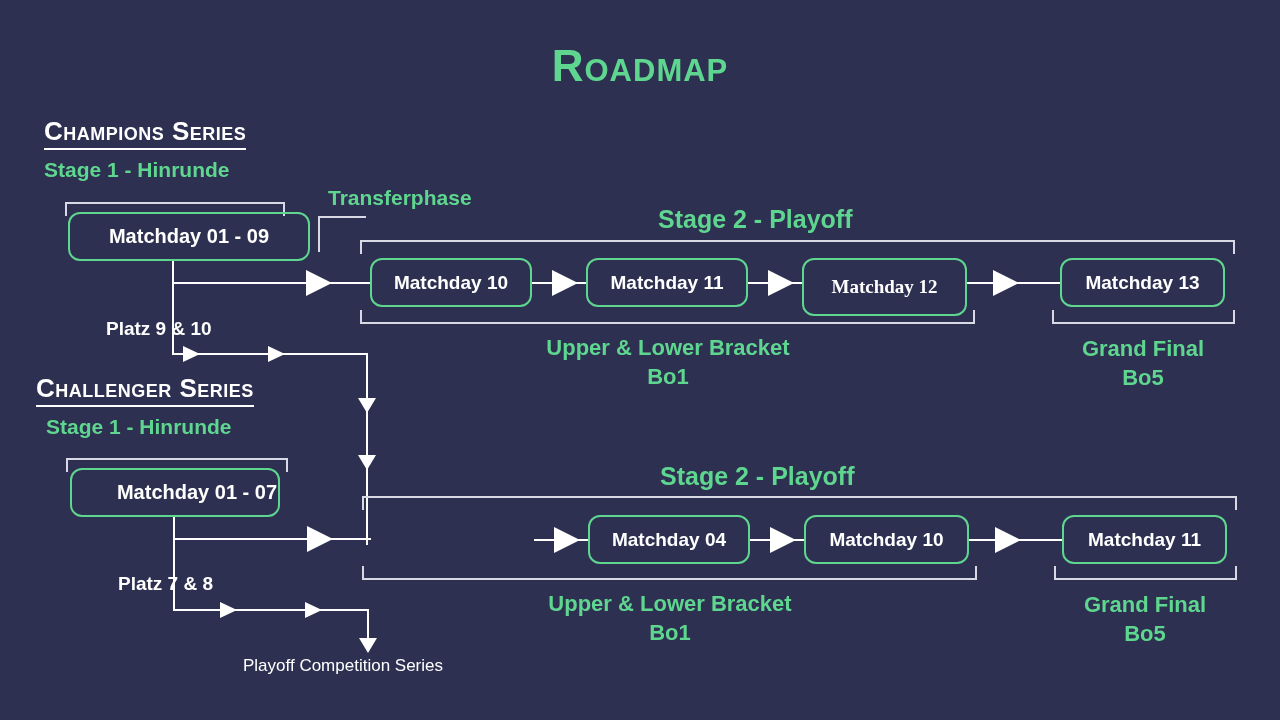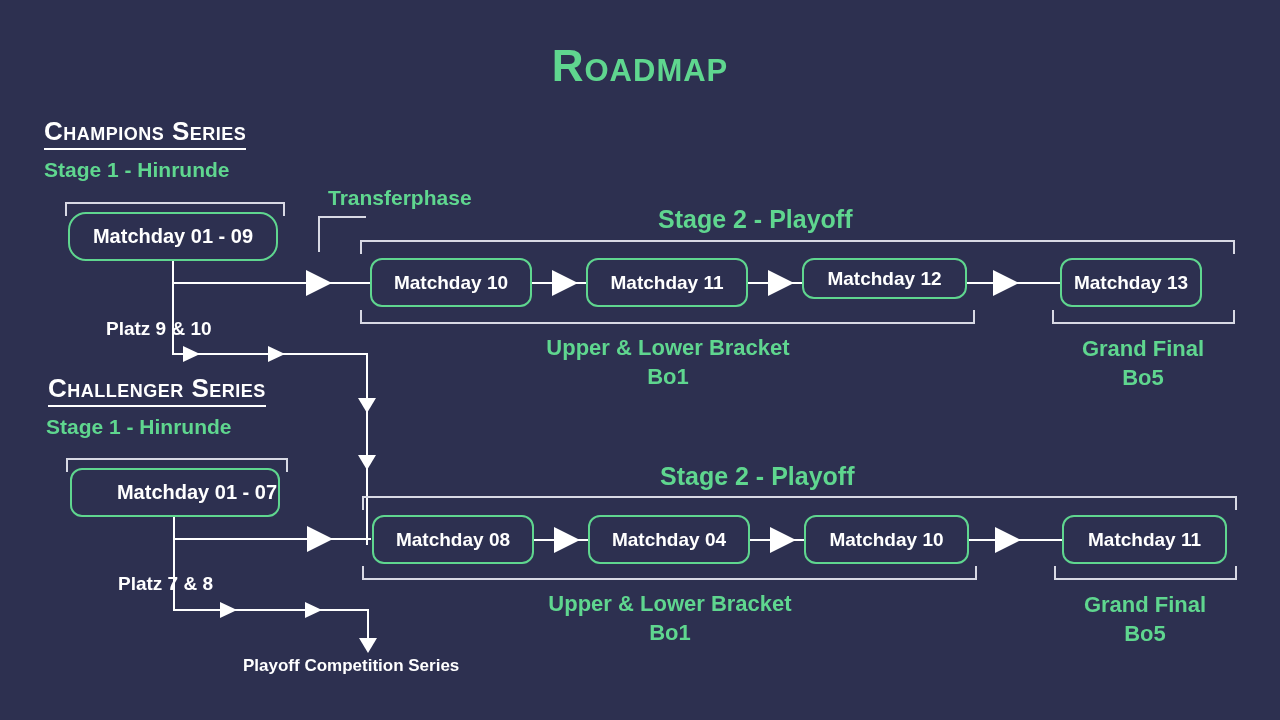--- a/index.html
+++ b/index.html
@@ -38,21 +38,21 @@
     color:#5fd68f;font-size:21px;font-weight:bold;white-space:nowrap;text-align:right;
   }
   .platz{
     color:#ffffff;font-size:19px;font-weight:bold;white-space:nowrap;margin-top:15px;
   }
   .caption{
     color:#5fd68f;font-size:22px;font-weight:bold;text-align:center;
     line-height:1.32;white-space:nowrap;
   }
   .pcs{
-    color:#ffffff;font-size:17px;font-weight:bold;white-space:nowrap;
+    color:#ffffff;font-size:17px;font-weight:normal;white-space:nowrap;
   }
 
   
   .md-box{
     border:2px solid #5fd68f;border-radius:12px;
     color:#ffffff;font-size:19px;font-weight:bold;
     display:flex;align-items:center;justify-content:center;
     box-sizing:border-box;white-space:nowrap;background:transparent;
   }
   .md-box.wide{font-size:20px;}
@@ -106,21 +106,21 @@
 
   <div class="abs title">Roadmap</div>
 
   <div class="abs" style="left:44px;top:117px;">
     <span class="series-head">Champions Series</span>
   </div>
   <div class="abs stage-sub" style="left:44px;top:158px;">Stage 1 - Hinrunde</div>
 
   <div class="abs bracket-down" style="left:65px;top:202px;width:220px;height:14px;"></div>
 
-  <div class="abs md-box wide" style="left:68px;top:212px;width:210px;height:49px;border-radius:18px;">Matchday 01 - 09</div>
+  <div class="abs md-box wide" style="left:68px;top:212px;width:242px;height:49px;">Matchday 01 - 09</div>
 
   <div class="abs vline-w" style="left:172px;top:261px;height:22px;"></div>
   <div class="abs hline-w" style="left:172px;top:282px;width:140px;"></div>
   <div class="abs arrow-big" style="left:306px;top:270px;"></div>
   <div class="abs hline-w" style="left:330px;top:282px;width:40px;"></div>
 
   <div class="abs platz" style="left:106px;top:303px;">Platz 9 &amp; 10</div>
 
   <div class="abs vline-w" style="left:172px;top:282px;height:72px;"></div>
   <div class="abs hline-w" style="left:172px;top:353px;width:196px;"></div>
@@ -145,37 +145,37 @@
   <div class="abs md-box" style="left:370px;top:258px;width:162px;height:49px;">Matchday 10</div>
   <div class="abs hline-w" style="left:532px;top:282px;width:22px;"></div>
   <div class="abs arrow-big" style="left:552px;top:270px;"></div>
   <div class="abs hline-w" style="left:576px;top:282px;width:10px;"></div>
 
   <div class="abs md-box" style="left:586px;top:258px;width:162px;height:49px;">Matchday 11</div>
   <div class="abs hline-w" style="left:748px;top:282px;width:22px;"></div>
   <div class="abs arrow-big" style="left:768px;top:270px;"></div>
   <div class="abs hline-w" style="left:792px;top:282px;width:10px;"></div>
 
-  <div class="abs md-box" style="left:802px;top:258px;width:165px;height:41px;">Matchday 12</div>
+  <div class="abs md-box" style="left:802px;top:258px;width:165px;height:58px;font-family:Liberation Serif, serif;">Matchday 12</div>
   <div class="abs hline-w" style="left:967px;top:282px;width:28px;"></div>
   <div class="abs arrow-big" style="left:993px;top:270px;"></div>
   <div class="abs hline-w" style="left:1017px;top:282px;width:45px;"></div>
 
-  <div class="abs md-box" style="left:1060px;top:258px;width:142px;height:49px;">Matchday 13</div>
+  <div class="abs md-box" style="left:1060px;top:258px;width:165px;height:49px;">Matchday 13</div>
 
   <div class="abs caption" style="left:468px;top:333px;width:400px;">
     <div>Upper &amp; Lower Bracket</div>
     <div>Bo1</div>
   </div>
   <div class="abs caption" style="left:1043px;top:334px;width:200px;">
     <div>Grand Final</div>
     <div>Bo5</div>
   </div>
 
-  <div class="abs" style="left:48px;top:374px;">
+  <div class="abs" style="left:36px;top:374px;">
     <span class="series-head">Challenger Series</span>
   </div>
   <div class="abs stage-sub" style="left:46px;top:415px;">Stage 1 - Hinrunde</div>
 
   <div class="abs bracket-down" style="left:66px;top:458px;width:222px;height:14px;"></div>
 
   <div class="abs md-box wide" style="left:70px;top:468px;width:210px;height:49px;padding-left:44px;">Matchday 01 - 07</div>
 
   <div class="abs vline-w" style="left:173px;top:517px;height:22px;"></div>
   <div class="abs hline-w" style="left:173px;top:538px;width:140px;"></div>
@@ -192,21 +192,20 @@
   <div class="abs vline-w" style="left:367px;top:609px;height:36px;"></div>
   <div class="abs arrow-down" style="left:359px;top:638px;"></div>
   <div class="abs pcs" style="left:243px;top:656px;">Playoff Competition Series</div>
 
   <div class="abs stage2-head" style="left:660px;top:462px;">Stage 2 - Playoff</div>
 
   <div class="abs bracket-down" style="left:362px;top:496px;width:875px;height:14px;"></div>
   <div class="abs bracket-up" style="left:362px;top:566px;width:615px;height:14px;"></div>
   <div class="abs bracket-up" style="left:1054px;top:566px;width:183px;height:14px;"></div>
 
-  <div class="abs md-box" style="left:372px;top:515px;width:162px;height:49px;">Matchday 08</div>
   <div class="abs hline-w" style="left:534px;top:539px;width:22px;"></div>
   <div class="abs arrow-big" style="left:554px;top:527px;"></div>
   <div class="abs hline-w" style="left:578px;top:539px;width:10px;"></div>
 
   <div class="abs md-box" style="left:588px;top:515px;width:162px;height:49px;">Matchday 04</div>
   <div class="abs hline-w" style="left:750px;top:539px;width:22px;"></div>
   <div class="abs arrow-big" style="left:770px;top:527px;"></div>
   <div class="abs hline-w" style="left:794px;top:539px;width:10px;"></div>
 
   <div class="abs md-box" style="left:804px;top:515px;width:165px;height:49px;">Matchday 10</div>

